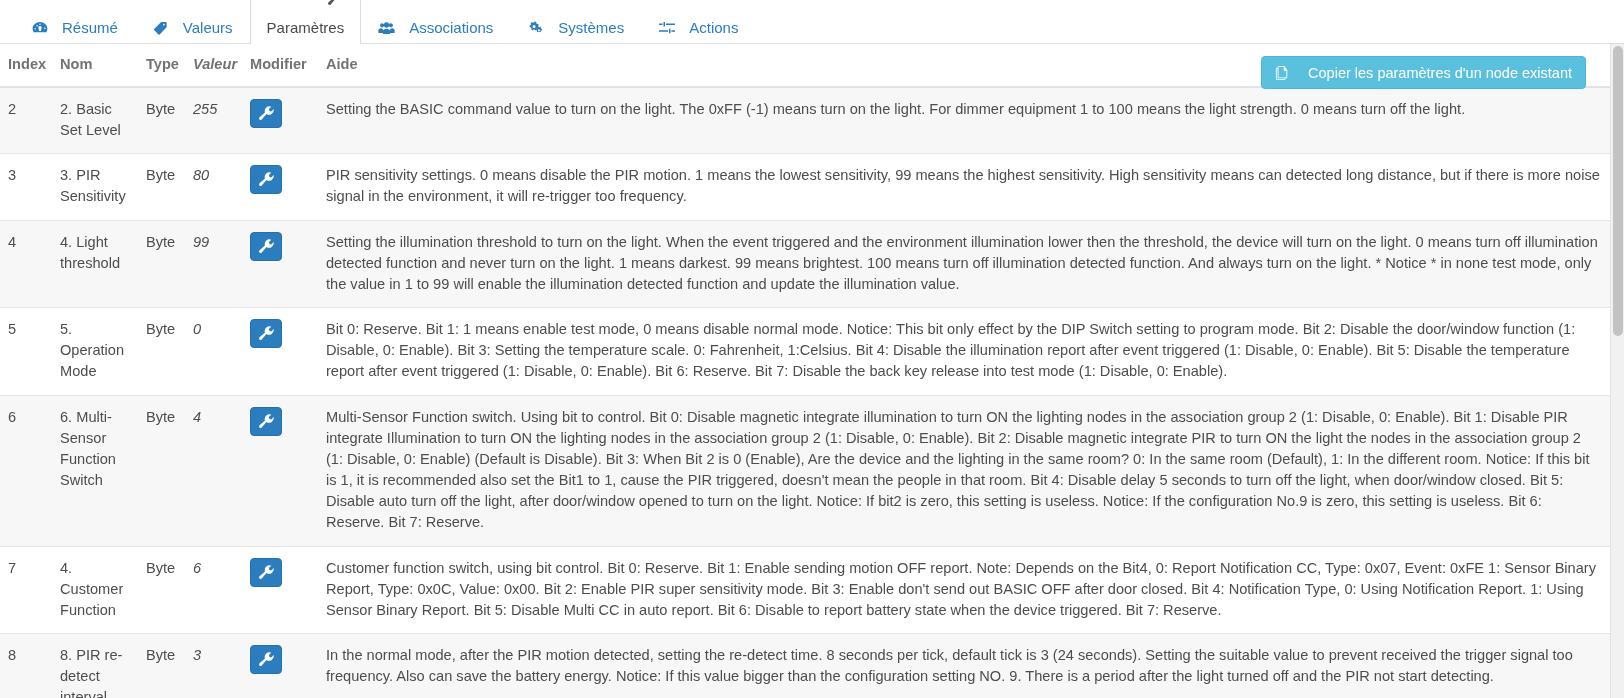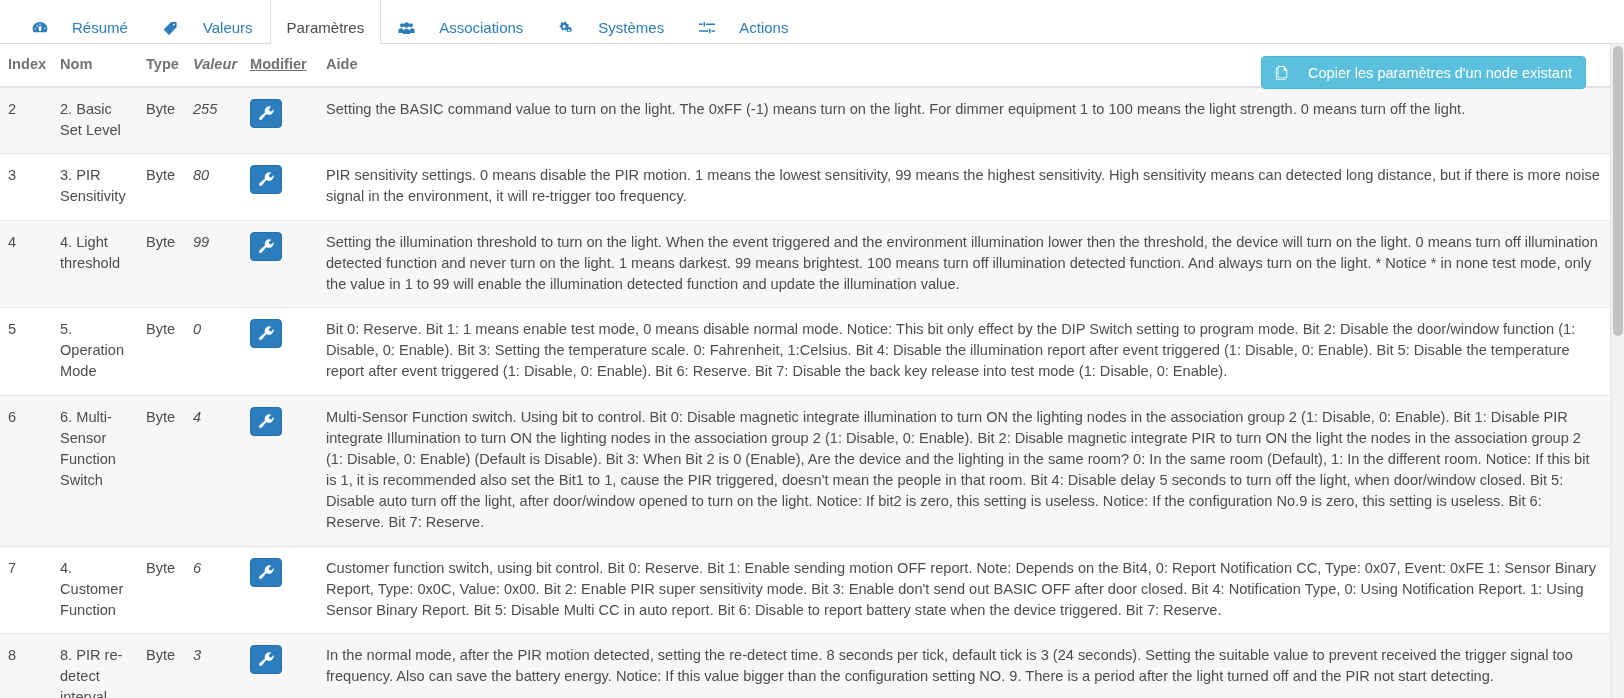--- a/index.html
+++ b/index.html
@@ -22,21 +22,21 @@
     display: flex;
     align-items: flex-end;
     height: 44px;
     padding-left: 14px;
     border-bottom: 1px solid #ddd;
     background: #fff;
   }
   .tab {
     display: flex;
     align-items: flex-end;
-    gap: 24px;
+    gap: 14px;
     padding: 10px 16px 9px 16px;
     font-size: 15px;
     color: #2b7dbd;
     cursor: pointer;
     border: 1px solid transparent;
     border-bottom: none;
     border-radius: 5px 5px 0 0;
     margin-bottom: -1px;
     white-space: nowrap;
     line-height: 1;
@@ -89,21 +89,21 @@
     vertical-align: top;
     line-height: 1.45;
   }
   tr.row-alt td { background: #f7f7f7; }
   tr.row-plain td { background: #ffffff; }
 
   .col-index { width: 52px; }
   .col-nom   { width: 86px; }
   .col-type  { width: 47px; }
   .col-val   { width: 57px; font-style: italic; }
-  .col-mod   { width: 76px; text-decoration: underline; }
+  .col-mod   { width: 76px; }
   .col-aide  { width: auto; }
 
   th.col-index { padding-left: 18px; }
   td.col-index { padding-left: 18px; }
   th.col-nom, td.col-nom { padding-left: 6px; }
   th.col-aide, td.col-aide { padding-left: 6px; padding-right: 26px; }
 
   .wrench-btn {
     display: inline-flex;
     align-items: center;

